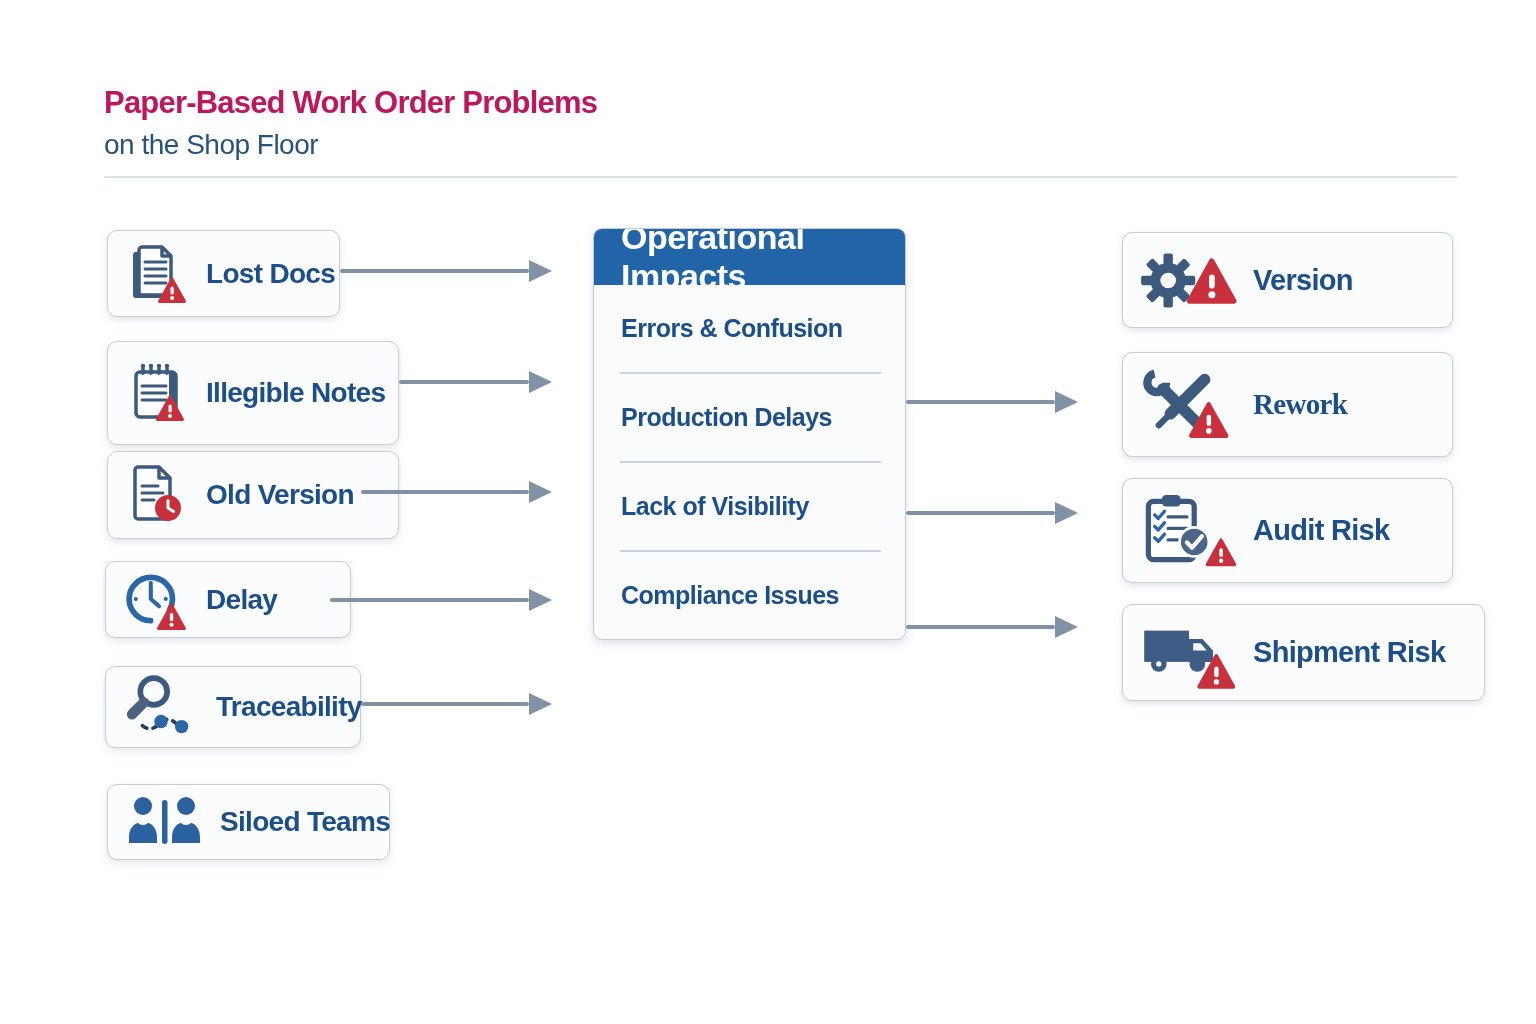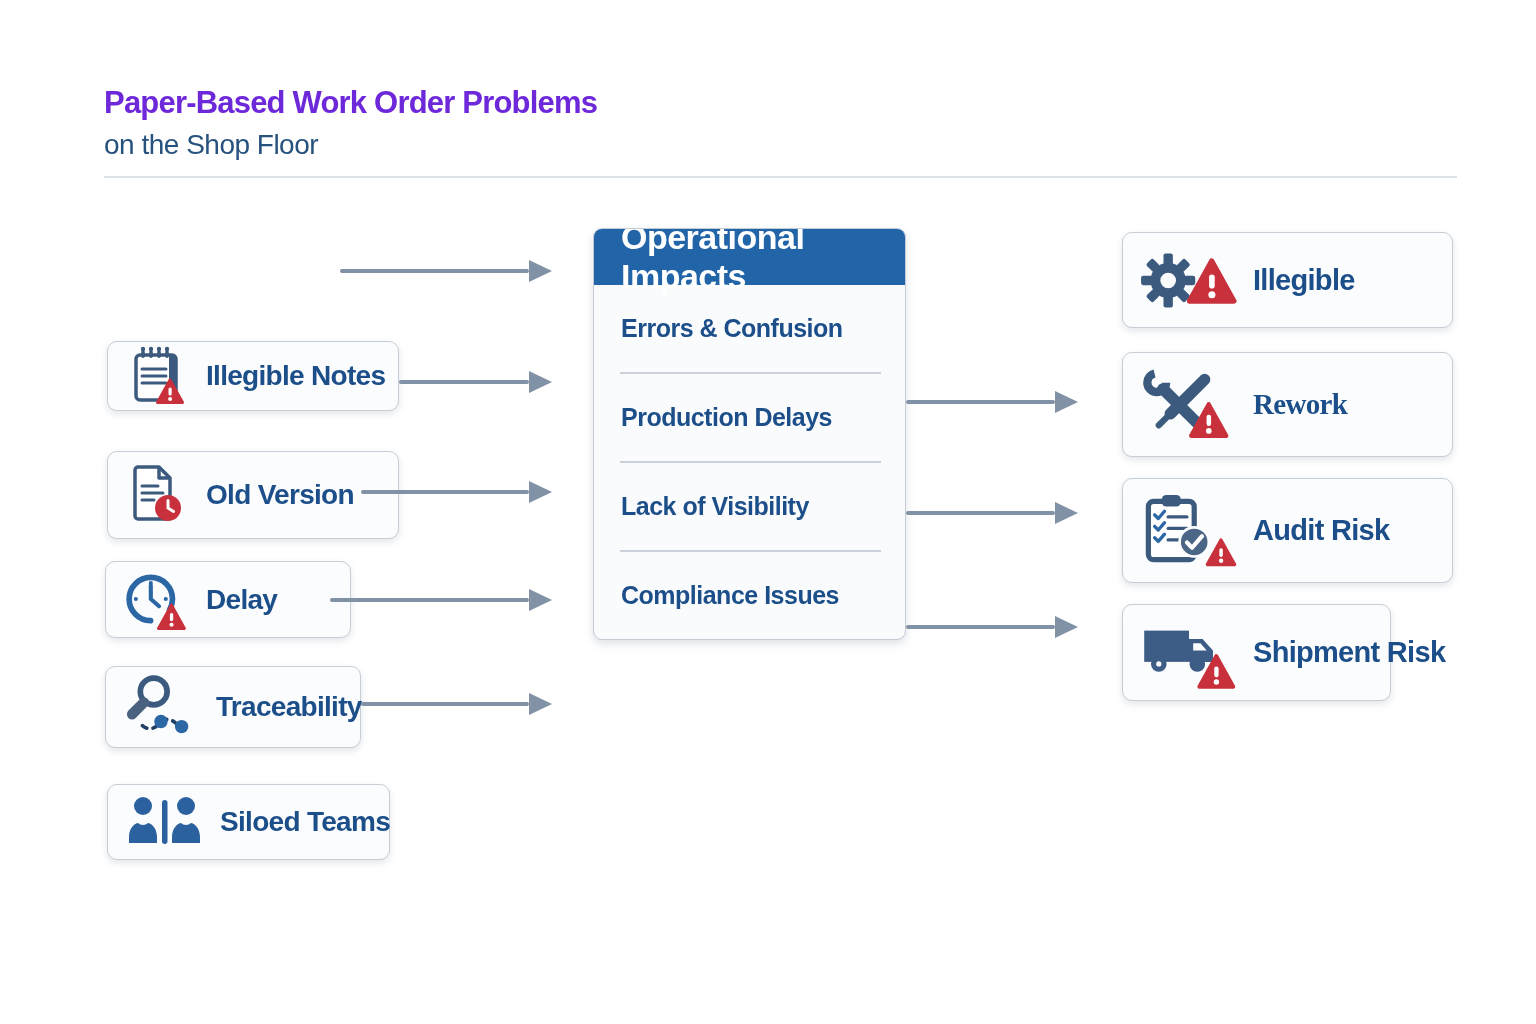--- a/index.html
+++ b/index.html
@@ -7,21 +7,21 @@
     width:1536px; height:1024px;
     background:#FFFFFF;
     font-family:"Liberation Sans", sans-serif;
     position:relative;
     overflow:hidden;
   }
   .stage { position:absolute; inset:0; }
 
   
   .title-block { position:absolute; left:104px; top:86px; }
-  .title-main { font-size:31px; font-weight:bold; color:#6d28d9; letter-spacing:-0.8px; line-height:1.1; }
+  .title-main { font-size:31px; font-weight:bold; color:#be185d; letter-spacing:-0.8px; line-height:1.1; }
   .title-sub  { font-size:28px; font-weight:400; color:#27527E; letter-spacing:-0.5px; margin-top:9px; }
   .title-rule { position:absolute; left:104px; top:176px; width:1353px; height:2px; background:#DCE1E7; }
 
   
   .card {
     position:absolute; box-sizing:border-box;
     background:#FBFCFD;
     border:1.5px solid #C6CDD6;
     border-radius:10px;
     box-shadow:0 3px 7px rgba(110,125,150,0.20);
@@ -73,22 +73,38 @@
 <body>
 
 <div class="stage">
 
   <div class="title-block">
     <div class="title-main">Paper-Based Work Order Problems</div>
     <div class="title-sub">on the Shop Floor</div>
   </div>
   <div class="title-rule"></div>
 
-
-  <div class="card p-card" style="left:107px; top:341px; width:292px; height:70px;">
+  <div class="card p-card" style="left:107px; top:230px; width:233px; height:87px;">
+    <span class="icon-wrap">
+      <svg width="70" height="62" viewBox="0 0 66 62">
+        <rect x="8" y="9" width="30" height="46" rx="3" fill="#3C5A7E"></rect>
+        <path d="M17 4 H37 L46 13 V49 a3 3 0 0 1 -3 3 H17 a3 3 0 0 1 -3 -3 V7 a3 3 0 0 1 3 -3 Z" fill="#FFFFFF" stroke="#3C5A7E" stroke-width="3.5" stroke-linejoin="round"></path>
+        <path d="M37 4 V13 H46" fill="none" stroke="#3C5A7E" stroke-width="3.5" stroke-linejoin="round"></path>
+        <path d="M20 19 H41 M20 26 H41 M20 33 H41 M20 40 H41" stroke="#3C5A7E" stroke-width="3" stroke-linecap="round"></path>
+        <g transform="translate(33 34)">
+          <path d="M14 2 L26.5 24.5 H1.5 Z" fill="#C8303B" stroke="#C8303B" stroke-width="3" stroke-linejoin="round"></path>
+          <rect x="12.5" y="9.5" width="3.2" height="8" rx="1.6" fill="#fff"></rect>
+          <circle cx="14.1" cy="21" r="2" fill="#fff"></circle>
+        </g>
+      </svg>
+    </span>
+    <span class="card-label p-label">Lost Docs</span>
+  </div>
+
+  <div class="card p-card" style="left:107px; top:341px; width:292px; height:104px;">
     <span class="icon-wrap">
       <svg width="70" height="62" viewBox="0 0 66 62">
         <rect x="11" y="10" width="40" height="45" rx="4" fill="#FFFFFF" stroke="#3C5A7E" stroke-width="3.5"></rect>
         <path d="M44 10 H47 a4 4 0 0 1 4 4 V51 a4 4 0 0 1 -4 4 H44 Z" fill="#3C5A7E"></path>
         <g fill="#3C5A7E">
           <rect x="16.2" y="5" width="3.6" height="8" rx="1.8"></rect>
             <circle cx="18" cy="4" r="2.2"></circle>
           <rect x="24.2" y="5" width="3.6" height="8" rx="1.8"></rect>
             <circle cx="26" cy="4" r="2.2"></circle>
           <rect x="32.2" y="5" width="3.6" height="8" rx="1.8"></rect>
@@ -206,21 +222,21 @@
           </g>
           <circle cx="28" cy="35" r="7.5" fill="#FBFCFD"></circle>
         </g>
         <g transform="translate(46 13) scale(1.7)">
           <path d="M14 2 L26.5 24.5 H1.5 Z" fill="#C8303B" stroke="#C8303B" stroke-width="3" stroke-linejoin="round"></path>
           <rect x="12.5" y="9.5" width="3.2" height="8" rx="1.6" fill="#fff"></rect>
           <circle cx="14.1" cy="21" r="2" fill="#fff"></circle>
         </g>
       </svg>
     </span>
-    <span class="card-label o-label">Illegible</span>
+    <span class="card-label o-label">Version</span>
   </div>
 
   <div class="card o-card" style="left:1122px; top:352px; width:331px; height:105px;font-family:Liberation Serif, serif;">
     <span class="icon-wrap">
       <svg width="100" height="73" viewBox="0 0 96 70">
         <circle cx="17" cy="14" r="9" fill="none" stroke="#3C5A7E" stroke-width="8" stroke-dasharray="40 16.5"></circle>
         <path d="M23 20 L56 53" stroke="#3C5A7E" stroke-width="11" stroke-linecap="round"></path>
         <path d="M63 11 L30 44" stroke="#3C5A7E" stroke-width="11" stroke-linecap="round"></path>
         <path d="M30 44 L19 55" stroke="#3C5A7E" stroke-width="6" stroke-linecap="round"></path>
         <g transform="translate(48 32) scale(1.35)">
@@ -245,21 +261,21 @@
         <g transform="translate(64 42) scale(1.05)">
           <path d="M14 2 L26.5 24.5 H1.5 Z" fill="#C8303B" stroke="#C8303B" stroke-width="3" stroke-linejoin="round"></path>
           <rect x="12.5" y="9.5" width="3.2" height="8" rx="1.6" fill="#fff"></rect>
           <circle cx="14.1" cy="21" r="2" fill="#fff"></circle>
         </g>
       </svg>
     </span>
     <span class="card-label o-label">Audit Risk</span>
   </div>
 
-  <div class="card o-card" style="left:1122px; top:604px; width:269px; height:97px;">
+  <div class="card o-card" style="left:1122px; top:604px; width:363px; height:97px;">
     <span class="icon-wrap">
       <svg width="100" height="73" viewBox="0 0 96 70">
         <rect x="5" y="14" width="43" height="30" fill="#3D5C86"></rect>
         <path d="M48 22 H61 L71 33 V44 H48 Z" fill="#3D5C86"></path>
         <path d="M52 26 H59 L65 33 H52 Z" fill="#FBFCFD"></path>
         <circle cx="19" cy="46" r="7.5" fill="#3D5C86"></circle>
         <circle cx="19" cy="46" r="2.5" fill="#FBFCFD"></circle>
         <circle cx="56" cy="46" r="7.5" fill="#3D5C86"></circle>
         <g transform="translate(56 36) scale(1.3)">
           <path d="M14 2 L26.5 24.5 H1.5 Z" fill="#C8303B" stroke="#C8303B" stroke-width="3" stroke-linejoin="round"></path>

